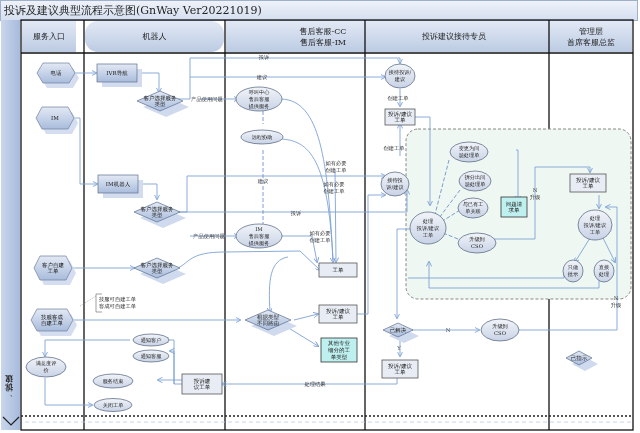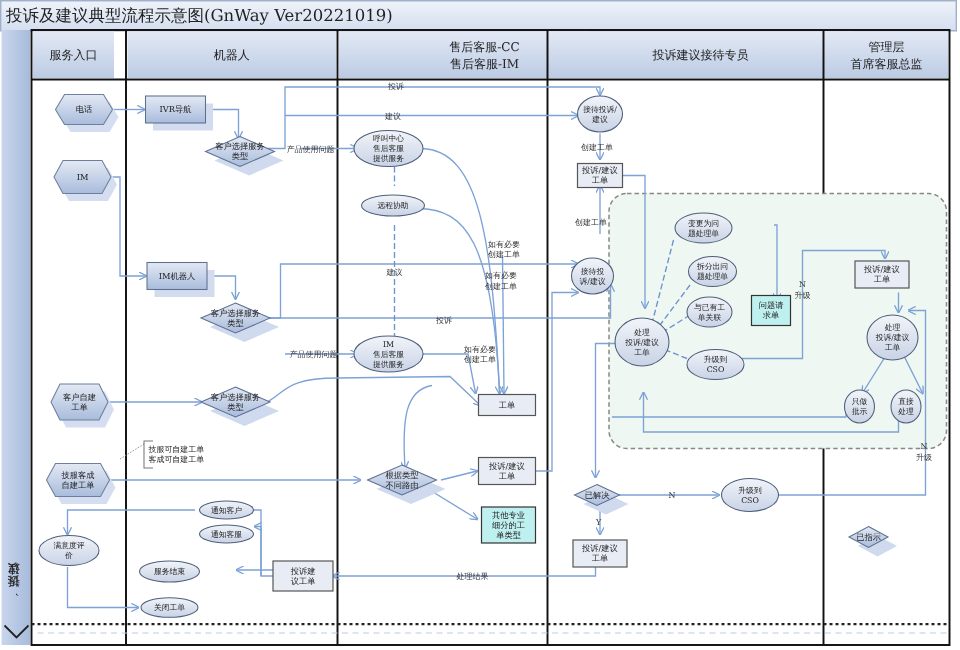--- a/index.html
+++ b/index.html
@@ -18,26 +18,26 @@
 <div class="title-bar">
   <span class="title-text">投诉及建议典型流程示意图(GnWay Ver20221019)</span>
 </div>
 <div class="side-label">
   <span class="side-text">投诉、建议</span>
 </div>
 
 <div class="lane-head" style="left:22px;width:54px;">
     <span>服务入口</span>
   </div>
-<div class="lane-head" style="left:85px;width:139px;">
+<div class="lane-head" style="left:85px;width:139px;border-radius:13px;">
     <span>机器人</span>
   </div>
 <div class="lane-head" style="left:226px;width:138px;white-space:pre;padding-left:28px;"><span>售后客服-CC
 售后客服-IM</span></div>
-<div class="lane-head" style="left:366px;width:202px;text-align:center;">
+<div class="lane-head" style="left:353px;width:202px;text-align:center;">
     <span>投诉建议接待专员</span>
   </div>
 <div class="lane-head" style="left:550px;width:82px;white-space:pre;font-family:Liberation Serif, serif;"><span>管理层
 首席客服总监</span></div>
 
 <svg id="canvas" viewBox="0 0 640 433">
   <defs>
     <marker id="arr" markerWidth="6" markerHeight="6" refX="5" refY="3" orient="auto">
       <path d="M0,0 L6,3 L0,6" fill="none" stroke="#7da2d6" stroke-width="1"></path>
     </marker>

